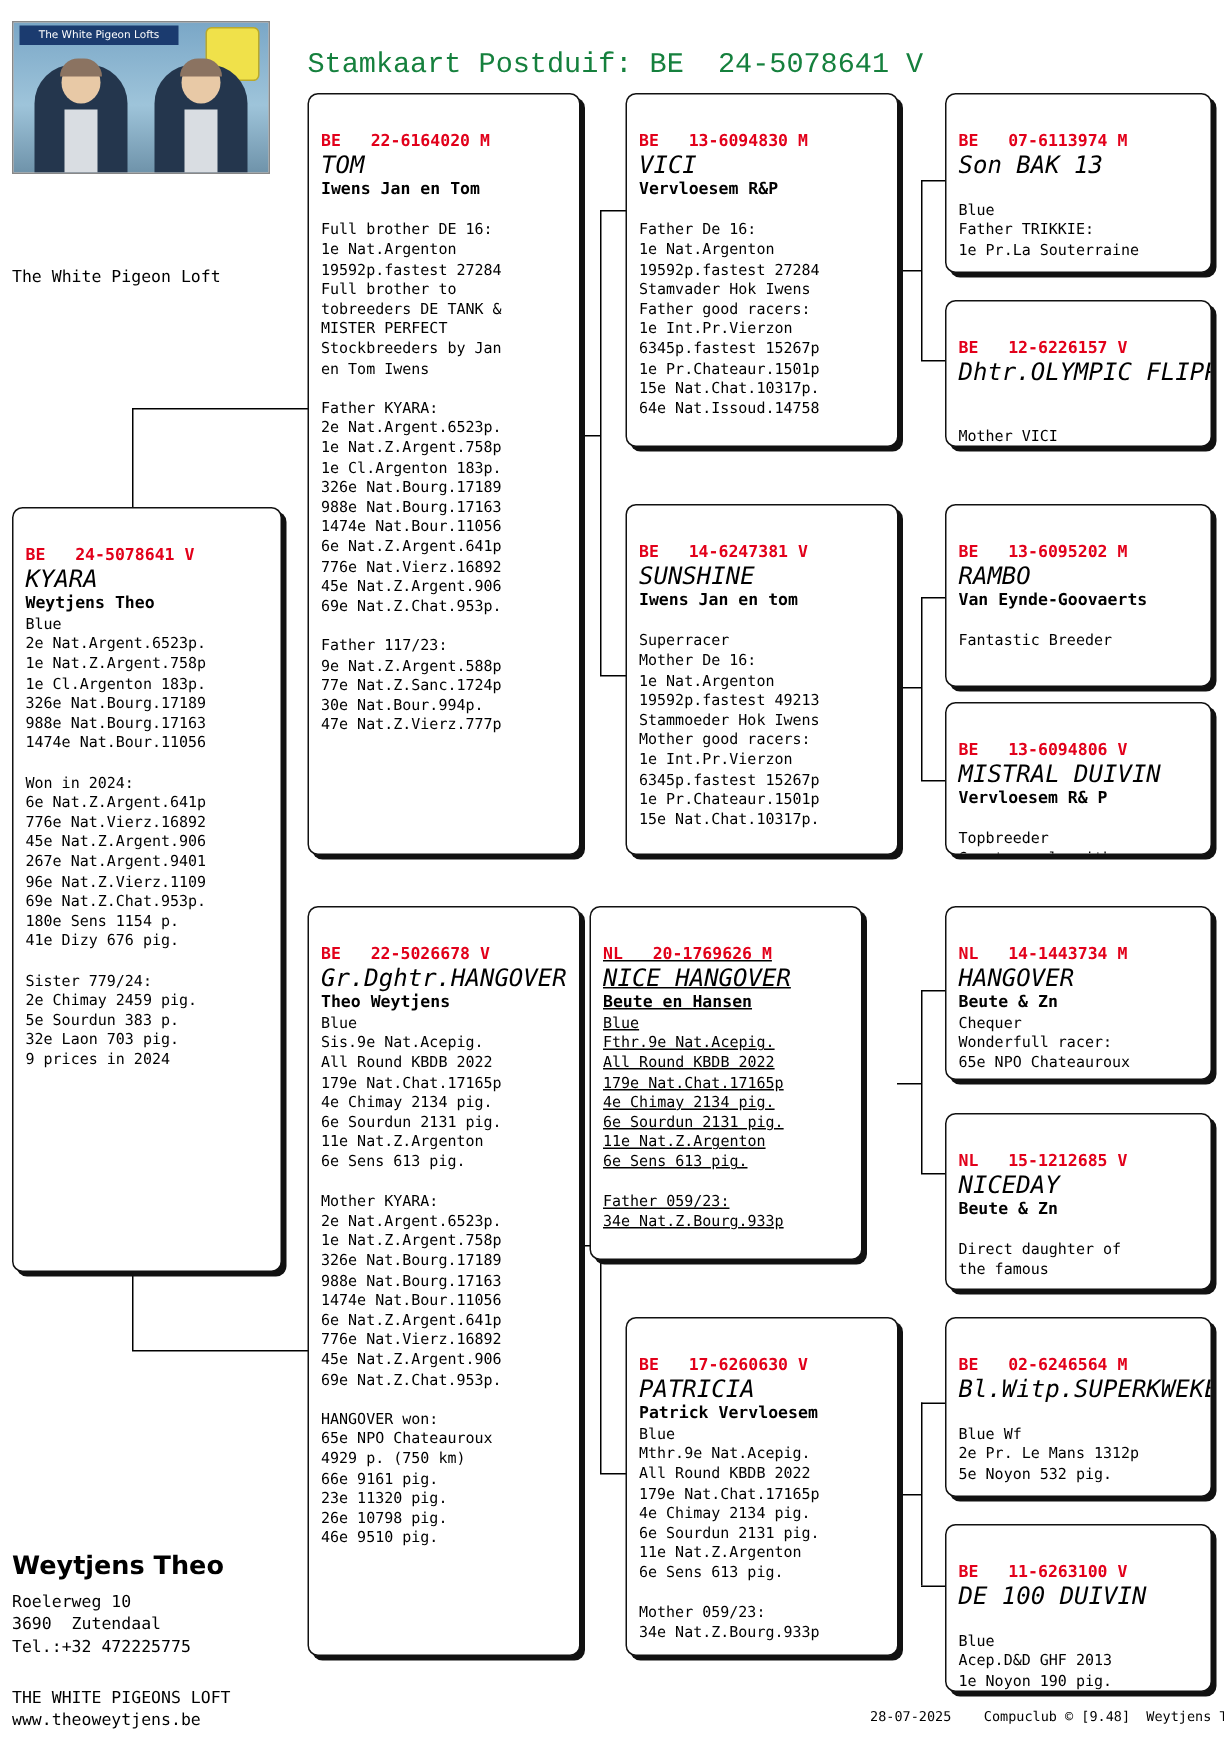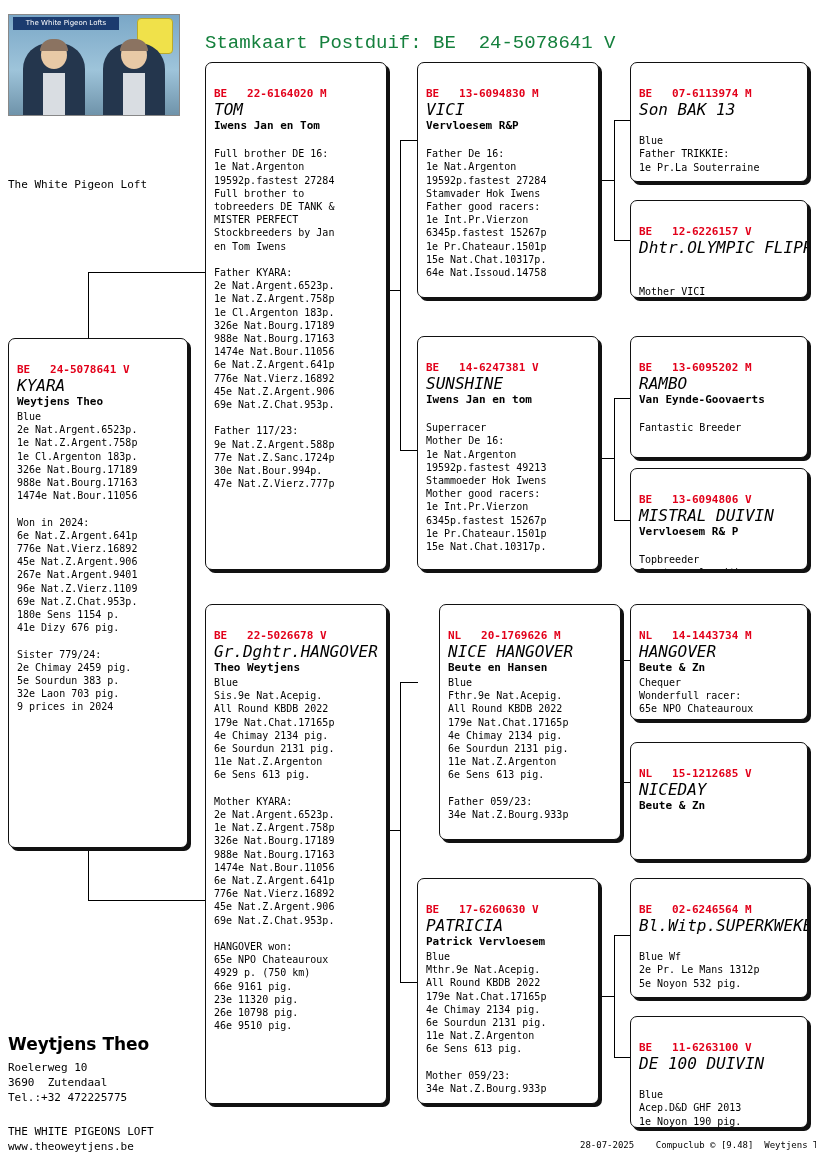--- a/index.html
+++ b/index.html
@@ -289,21 +289,21 @@
 1e Nat.Argenton
 19592p.fastest 49213
 Stammoeder Hok Iwens
 Mother good racers:
 1e Int.Pr.Vierzon
 6345p.fastest 15267p
 1e Pr.Chateaur.1501p
 15e Nat.Chat.10317p.</div>
 </div>
 
-<div class="box" style="left:439px;top:604px;width:182px;height:236px;">
+<div class="box" style="left:393px;top:604px;width:182px;height:236px;text-decoration:underline;">
   <div class="ring">NL   20-1769626 M</div>
   <div class="nm">NICE HANGOVER</div>
   <div class="owner">Beute en Hansen</div>
   <div class="body">Blue
 Fthr.9e Nat.Acepig.
 All Round KBDB 2022
 179e Nat.Chat.17165p
 4e Chimay 2134 pig.
 6e Sourdun 2131 pig.
 11e Nat.Z.Argenton
@@ -371,20 +371,23 @@
   <div class="owner">Beute &amp; Zn</div>
   <div class="body">Chequer
 Wonderfull racer:
 65e NPO Chateauroux</div>
 </div>
 
 <div class="box" style="left:630px;top:742px;width:178px;height:118px;">
   <div class="ring">NL   15-1212685 V</div>
   <div class="nm">NICEDAY</div>
   <div class="owner">Beute &amp; Zn</div>
+  <div class="body">
+Direct daughter of
+the famous</div>
 </div>
 
 <div class="box" style="left:630px;top:878px;width:178px;height:120px;">
   <div class="ring">BE   02-6246564 M</div>
   <div class="nm">Bl.Witp.SUPERKWEKER</div>
   <div class="body">
 Blue Wf
 2e Pr. Le Mans 1312p
 5e Noyon 532 pig.</div>
 </div>

